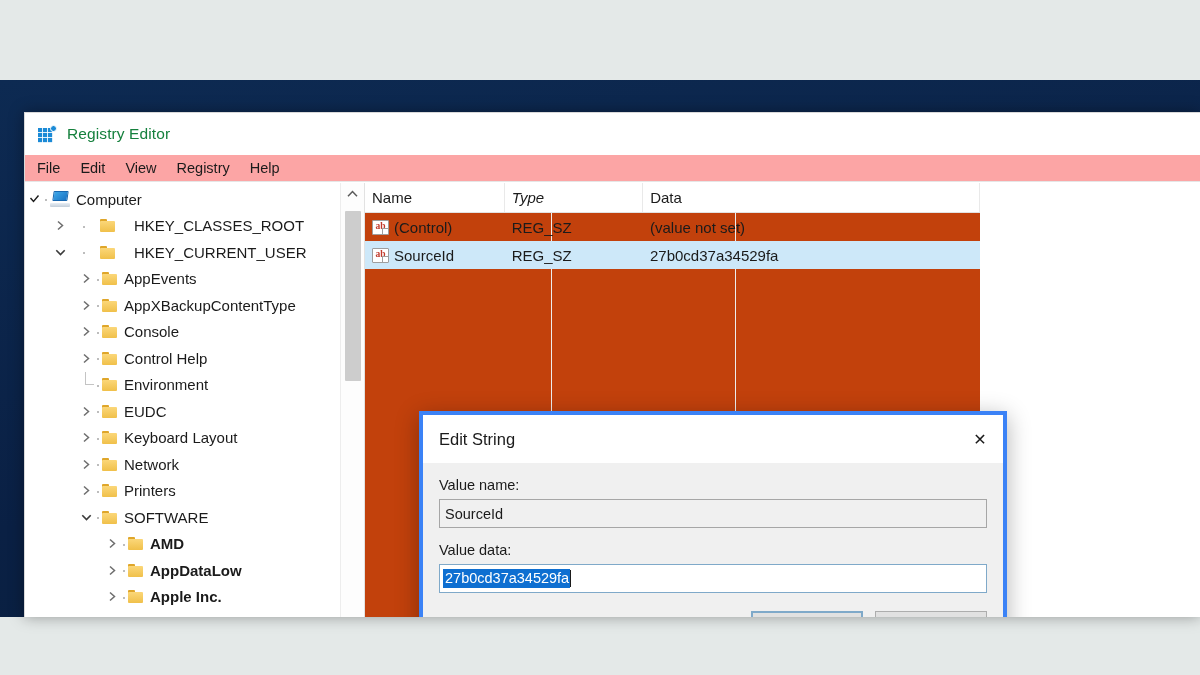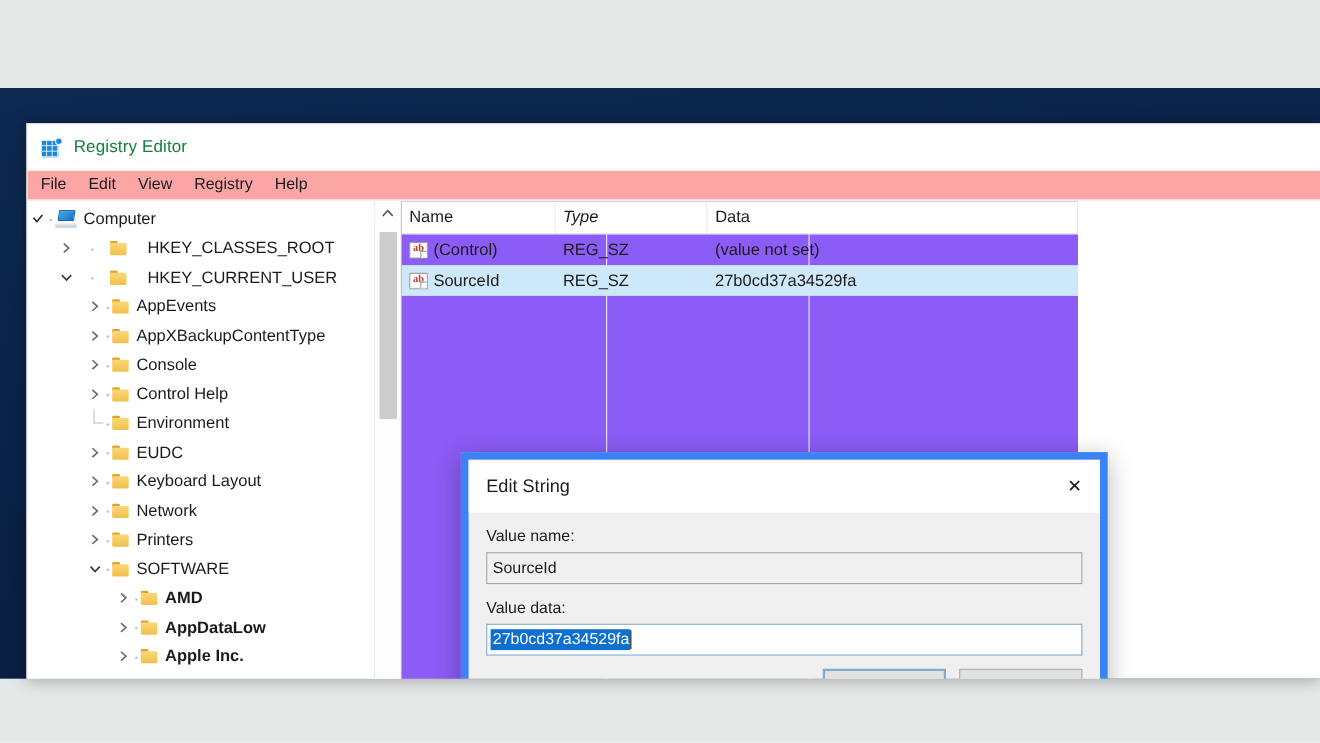--- a/index.html
+++ b/index.html
@@ -184,21 +184,21 @@
     color: #5a5a5a; background: #fdfdfd;
   }
   #tree-sb-thumb {
     position: absolute; left: 4px; top: 28px;
     width: 16px; height: 170px;
     background: #cdcdcd; border-radius: 1px;
   }
 
   
   #value-pane {
-    flex: 1; height: 100%; background: #8b5cf6;
+    flex: 1; height: 100%; background: #c2410c;
     position: relative; overflow: hidden;
   }
   #value-header {
     height: 30px; display: flex;
     border-bottom: 1px solid #e2e2e2;
     background: #ffffff;
   }
   .col-head {
     font-size: 15px; color: #1b1b1b;
     display: flex; align-items: center;
@@ -242,21 +242,21 @@
   .grid-sep {
     position: absolute; top: 0; bottom: 0;
     width: 1px; background: #ededed;
   }
 
   
   #edit-dialog {
     position: absolute; left: 394px; top: 298px;
     width: 588px; height: 250px;
     background: #f0f0f0;
-    border: 7px solid #3b82f6;
+    border: 4px solid #3b82f6;
     box-shadow: 0 5px 22px rgba(0,0,0,.30);
     z-index: 40;
   }
   #dlg-titlebar {
     height: 48px; background: #ffffff;
     display: flex; align-items: center;
     padding-left: 16px; position: relative;
   }
   #dlg-title { font-size: 16.5px; color: #1b1b1b; }
   #dlg-close {

